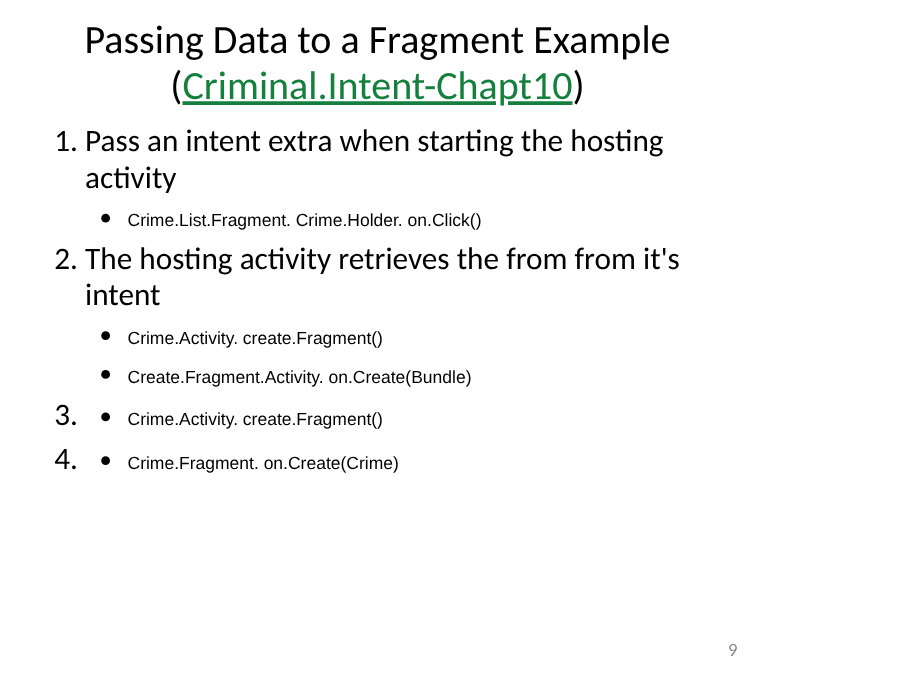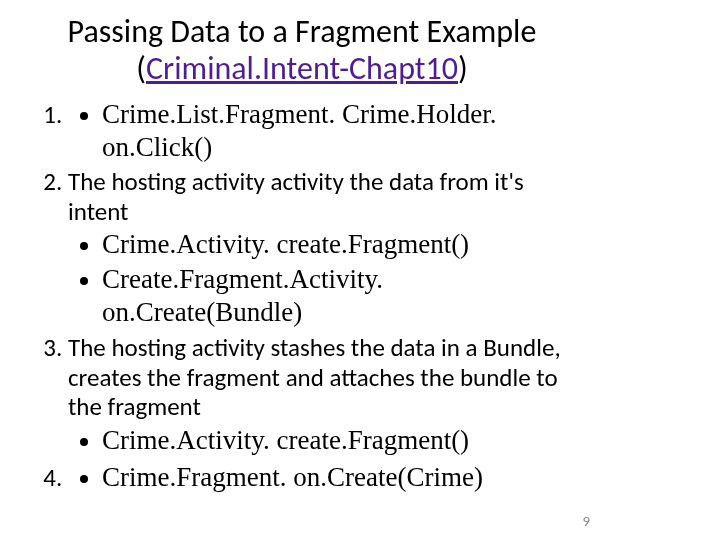--- a/index.html
+++ b/index.html
@@ -19,21 +19,21 @@
     padding: 14px 28px 0 28px;
   }
   .title {
     text-align: center;
     font-size: 32px;
     line-height: 1.15;
     margin: 0 0 10px 0;
     font-weight: 400;
   }
   .title-link {
-    color: #4c1d95;
+    color: #15803d;
     text-decoration: underline;
     text-align: right;
   }
   ol.main {
     margin: 0;
     padding: 0 0 0 40px;
     font-size: 25px;
     line-height: 1.18;
   }
   ol.main > li {
@@ -44,22 +44,22 @@
     list-style: disc;
     margin: 2px 0 4px 0;
     padding-left: 34px;
     font-size: 24px;
     line-height: 1.22;
   }
   ul.sub li {
     margin-bottom: 2px;
   }
   .code {
-    font-family: Liberation Serif, serif;
-    font-size: 27px;
+    font-family: Liberation Sans, sans-serif;
+    font-size: 14px;
   }
   .pagenum {
     position: absolute;
     right: 14px;
     bottom: 10px;
     font-size: 15px;
     color: #8b8b8b;
   }
 </style>
 </head>
@@ -67,33 +67,33 @@
 
 <div class="slide">
 
   <h1 class="title">
     <span>Passing Data to a Fragment Example</span><br>
     <span>(</span><span class="title-link">Criminal.Intent-Chapt10</span><span>)</span>
   </h1>
 
   <ol class="main">
     <li>
+      <span>Pass an intent extra when starting the hosting activity</span>
       <ul class="sub">
         <li><span class="code">Crime.List.Fragment. Crime.Holder. on.Click()</span></li>
       </ul>
     </li>
     <li>
-      <span>The hosting activity activity the data from it's intent</span>
+      <span>The hosting activity retrieves the from from it's intent</span>
       <ul class="sub">
         <li><span class="code">Crime.Activity. create.Fragment()</span></li>
         <li><span class="code">Create.Fragment.Activity. on.Create(Bundle)</span></li>
       </ul>
     </li>
     <li>
-      <span>The hosting activity stashes the data in a Bundle, creates the fragment and attaches the bundle to the fragment</span>
       <ul class="sub">
         <li><span class="code">Crime.Activity. create.Fragment()</span></li>
       </ul>
     </li>
     <li>
       <ul class="sub">
         <li><span class="code">Crime.Fragment. on.Create(Crime)</span></li>
       </ul>
     </li>
   </ol>

